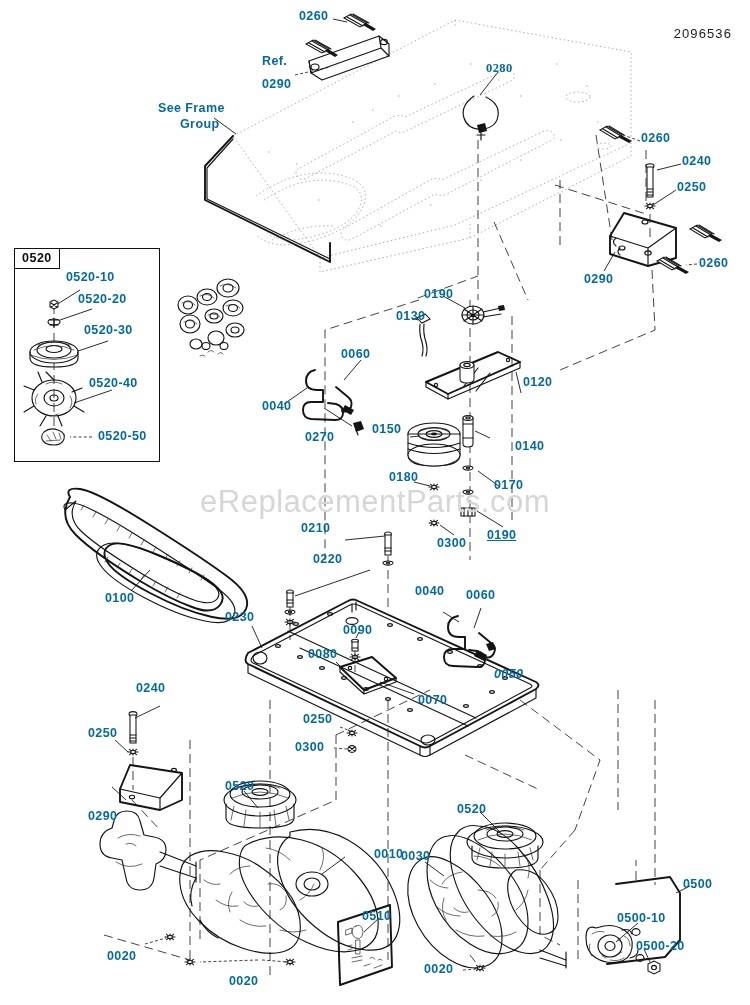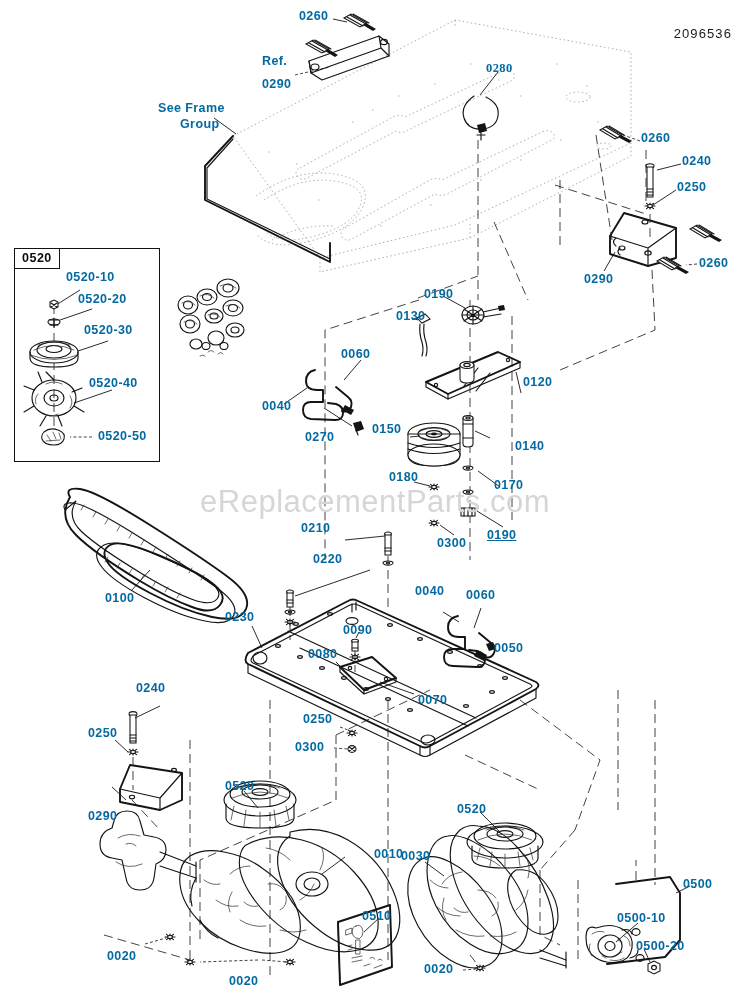--- a/index.html
+++ b/index.html
@@ -671,21 +671,21 @@
 
   <div class="cal" style="left:105px;top:592px;">0100</div>
   <div class="cal" style="left:301px;top:522px;">0210</div>
   <div class="cal" style="left:313px;top:553px;">0220</div>
   <div class="cal" style="left:225px;top:611px;">0230</div>
   <div class="cal" style="left:343px;top:624px;">0090</div>
   <div class="cal" style="left:308px;top:648px;">0080</div>
   <div class="cal" style="left:418px;top:694px;">0070</div>
   <div class="cal" style="left:415px;top:585px;">0040</div>
   <div class="cal" style="left:466px;top:589px;">0060</div>
-  <div class="cal" style="left:494px;top:642px;">0050</div>
+  <div class="cal" style="left:494px;top:668px;font-style:italic;">0050</div>
 
   <div class="cal" style="left:136px;top:682px;">0240</div>
   <div class="cal" style="left:88px;top:727px;">0250</div>
   <div class="cal" style="left:88px;top:810px;">0290</div>
   <div class="cal" style="left:303px;top:713px;">0250</div>
   <div class="cal" style="left:295px;top:741px;">0300</div>
 
   <div class="cal" style="left:225px;top:780px;">0520</div>
   <div class="cal" style="left:457px;top:803px;">0520</div>
   <div class="cal" style="left:337px;top:848px;padding-left:37px;">0010</div>

